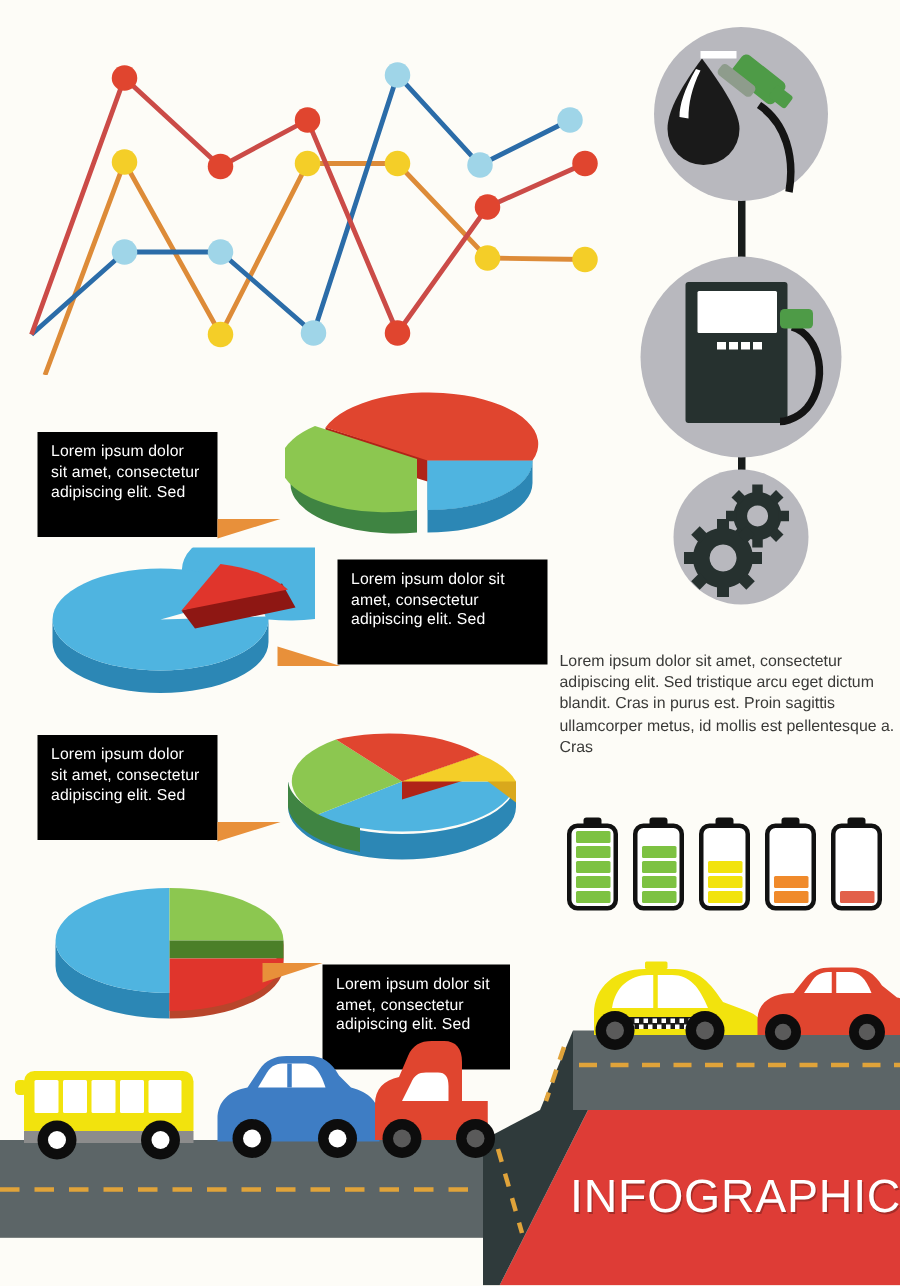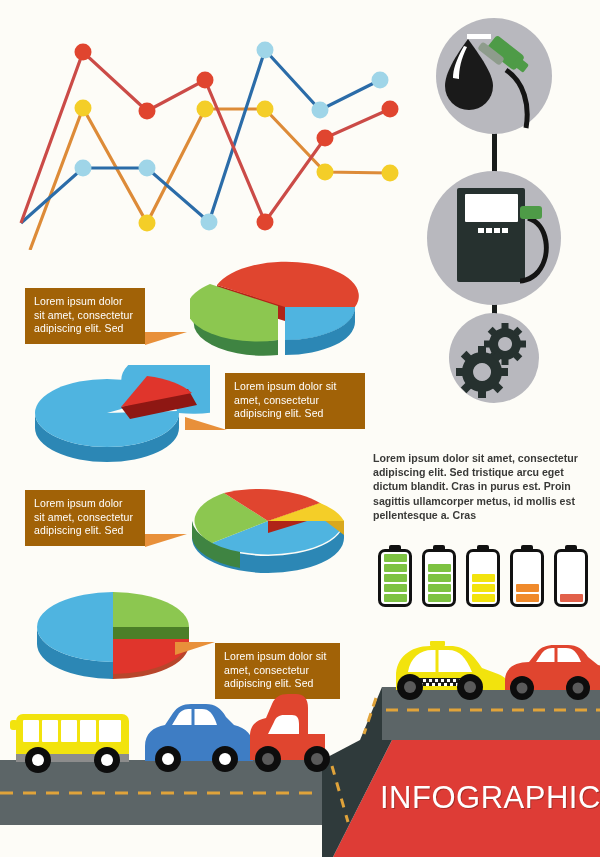--- a/index.html
+++ b/index.html
@@ -9,25 +9,25 @@
     font-family:"Liberation Sans",sans-serif;
     overflow:hidden;
     position:relative;
   }
   .canvas{position:absolute;left:0;top:0;width:600px;height:857px;}
   .abs{position:absolute;}
 
   
   .callout{
     position:absolute;
-    background:#a16207;
+    background:#000000;
     color:#FFFFFF;
     font-size:10.5px;
     line-height:13.5px;
-    padding:7px 9px 8px 9px;
+    padding:7px 9px 22px 9px;
     box-sizing:border-box;
     letter-spacing:.1px;
   }
   .callout .tail{
     position:absolute;
     width:0;height:0;
     border-style:solid;
   }
   
   .tail-br{
@@ -232,21 +232,21 @@
   <div class="callout" style="left:25px;top:490px;width:120px;">
     <span>Lorem ipsum dolor sit amet, consectetur adipiscing elit. Sed</span>
     <span class="tail tail-br"></span>
   </div>
 
   <div class="callout" style="left:215px;top:643px;width:125px;">
     <span>Lorem ipsum dolor sit amet, consectetur adipiscing elit. Sed</span>
     <span class="tail tail-tl"></span>
   </div>
 
-  <div class="bodytext" style="left:373px;top:451px;font-weight:bold;">Lorem ipsum dolor sit amet, consectetur adipiscing elit. Sed tristique arcu eget dictum blandit. Cras in purus est. Proin sagittis ullamcorper metus, id mollis est pellentesque a. Cras</div>
+  <div class="bodytext" style="left:373px;top:434px;">Lorem ipsum dolor sit amet, consectetur adipiscing elit. Sed tristique arcu eget dictum blandit. Cras in purus est. Proin sagittis ullamcorper metus, id mollis est pellentesque a. Cras</div>
 
   <div class="abs" style="left:378px;top:545px;width:215px;height:70px;">
 
     <div class="battery" style="left:0px;top:0px;width:34px;height:66px;">
       <div class="bat-cap"></div>
       <div class="bat-body">
         <div class="bat-seg" style="background:#7DC242"></div>
         <div class="bat-seg" style="background:#7DC242"></div>
         <div class="bat-seg" style="background:#7DC242"></div>
         <div class="bat-seg" style="background:#7DC242"></div>

